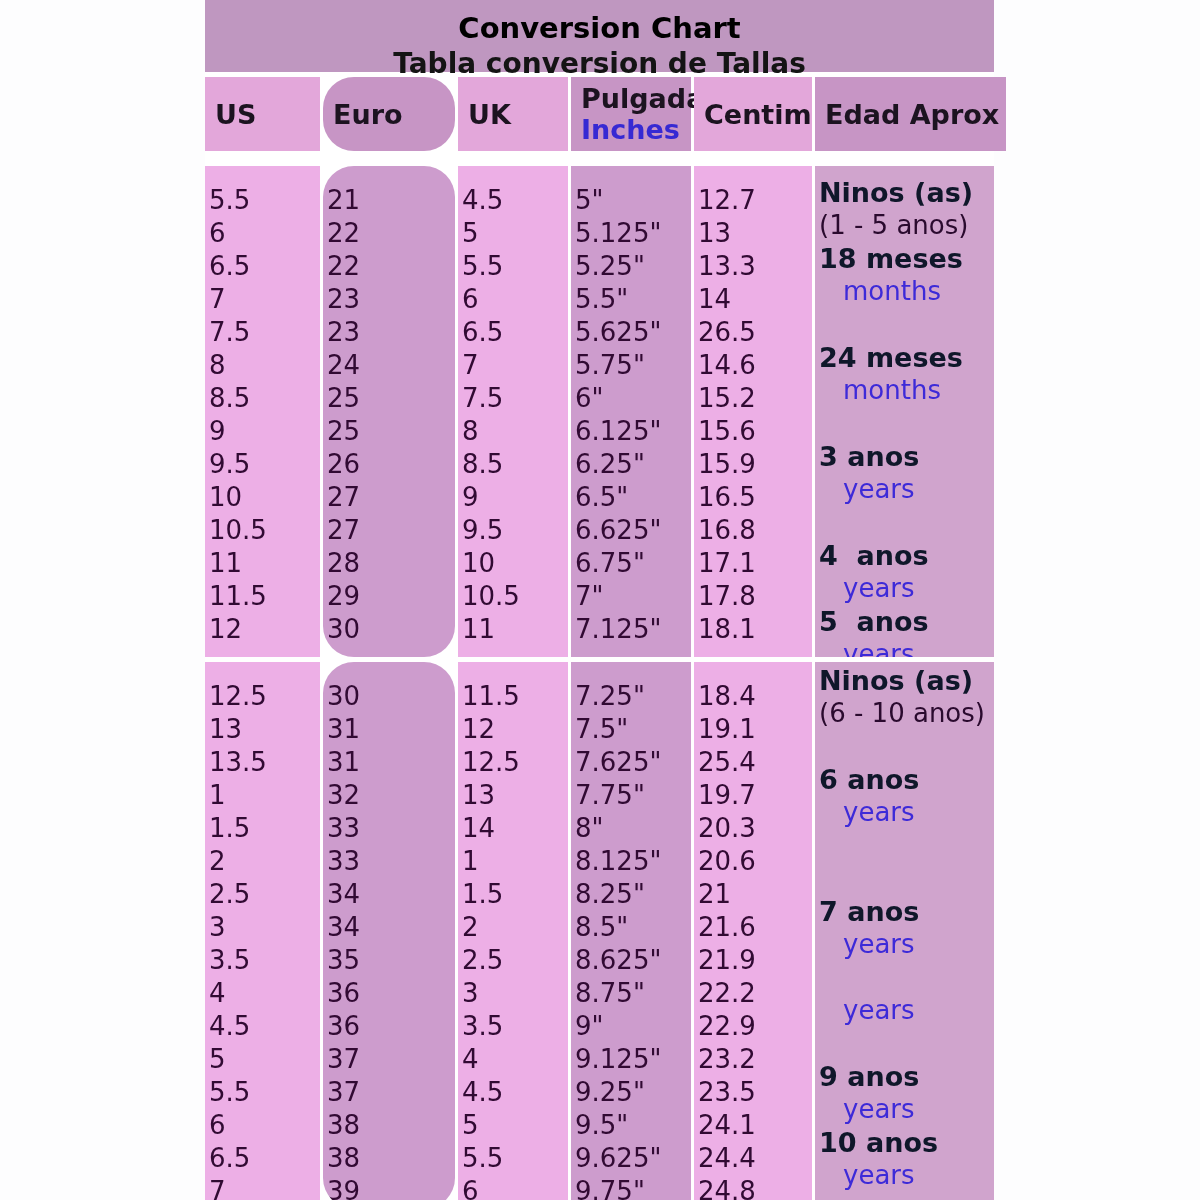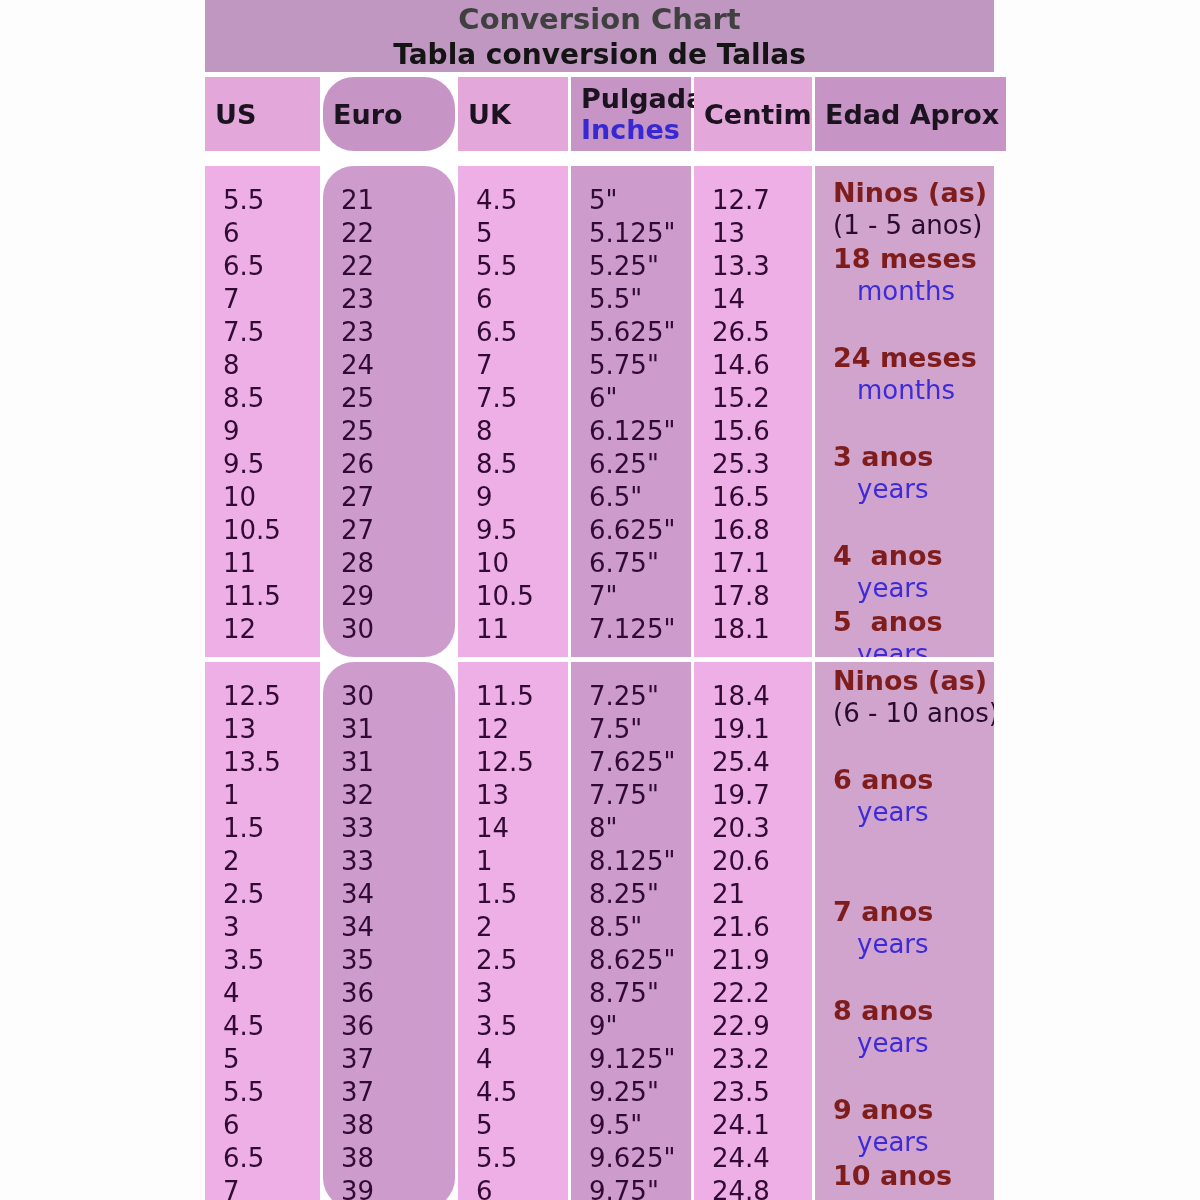--- a/index.html
+++ b/index.html
@@ -14,21 +14,21 @@
     display:flex;flex-direction:column;
     background:#ffffff;
   }
   
   .title-band{
     height:72px;background:#bf97c0;text-align:center;
     flex:none;margin-bottom:5px;
   }
   .title-en{
     font-weight:bold;font-size:29px;line-height:37px;
-    color:#404040;padding-top:1px;
+    color:#000000;padding-top:10px;
   }
   .title-es{
     font-weight:bold;font-size:28px;line-height:33px;
     color:#141414;
   }
   
   .header-row{
     height:74px;flex:none;display:flex;gap:3px;margin-bottom:15px;
   }
   .hcell{
@@ -45,31 +45,31 @@
   .c-uk{width:110px;flex:none;}
   .c-pulgada{width:120px;flex:none;}
   .c-centim{width:118px;flex:none;}
   .c-edad{width:191px;flex:none;}
   
   .section{display:flex;gap:3px;flex:none;overflow:hidden;}
   .section-1{height:491px;margin-bottom:5px;}
   .section-2{height:547px;}
   .col{
     box-sizing:border-box;overflow:hidden;
-    padding-left:18px;padding-top:18px;
+    padding-left:4px;padding-top:18px;
   }
   .col.light{background:#edafe6;}
   .col.dark{background:#cd9ccd;}
   .col.edad-bg{background:#d0a4cd;padding-top:10px;}
   .section-2 .col.edad-bg{padding-top:2px;}
   .line{
     white-space:pre;line-height:33px;min-height:33px;
     font-size:26px;color:#310a33;
   }
-  .line.bold{font-weight:bold;font-size:27px;color:#7f1d1d;}
+  .line.bold{font-weight:bold;font-size:27px;color:#0f172a;}
   .line.plain{font-size:26px;color:#2a0a2e;}
   .line.blue{font-size:26px;color:#3d2ad8;margin-left:24px;}
   .bottom-border{height:3px;flex:none;background:#ae7fae;}
 </style>
 </head>
 <body>
 
 <div class="chart">
 
   <div class="title-band">
@@ -166,21 +166,21 @@
       </div>
     <div class="col light c-centim">
         <div class="line num">12.7</div>
         <div class="line num">13</div>
         <div class="line num">13.3</div>
         <div class="line num">14</div>
         <div class="line num">26.5</div>
         <div class="line num">14.6</div>
         <div class="line num">15.2</div>
         <div class="line num">15.6</div>
-        <div class="line num">25.3</div>
+        <div class="line num">15.9</div>
         <div class="line num">16.5</div>
         <div class="line num">16.8</div>
         <div class="line num">17.1</div>
         <div class="line num">17.8</div>
         <div class="line num">18.1</div>
       </div>
     <div class="col edad-bg c-edad">
         <div class="line bold">Ninos (as)</div>
         <div class="line plain">(1 - 5 anos)</div>
         <div class="line bold">18 meses</div>
@@ -294,21 +294,20 @@
         <div class="line bold">Ninos (as)</div>
         <div class="line plain">(6 - 10 anos)</div>
         <div class="line plain"></div>
         <div class="line bold">6 anos</div>
         <div class="line blue">years</div>
         <div class="line plain"></div>
         <div class="line plain"></div>
         <div class="line bold">7 anos</div>
         <div class="line blue">years</div>
         <div class="line plain"></div>
-        <div class="line bold">8 anos</div>
         <div class="line blue">years</div>
         <div class="line plain"></div>
         <div class="line bold">9 anos</div>
         <div class="line blue">years</div>
         <div class="line bold">10 anos</div>
         <div class="line blue">years</div>
       </div>
   </div>
 
   <div class="bottom-border"></div>

